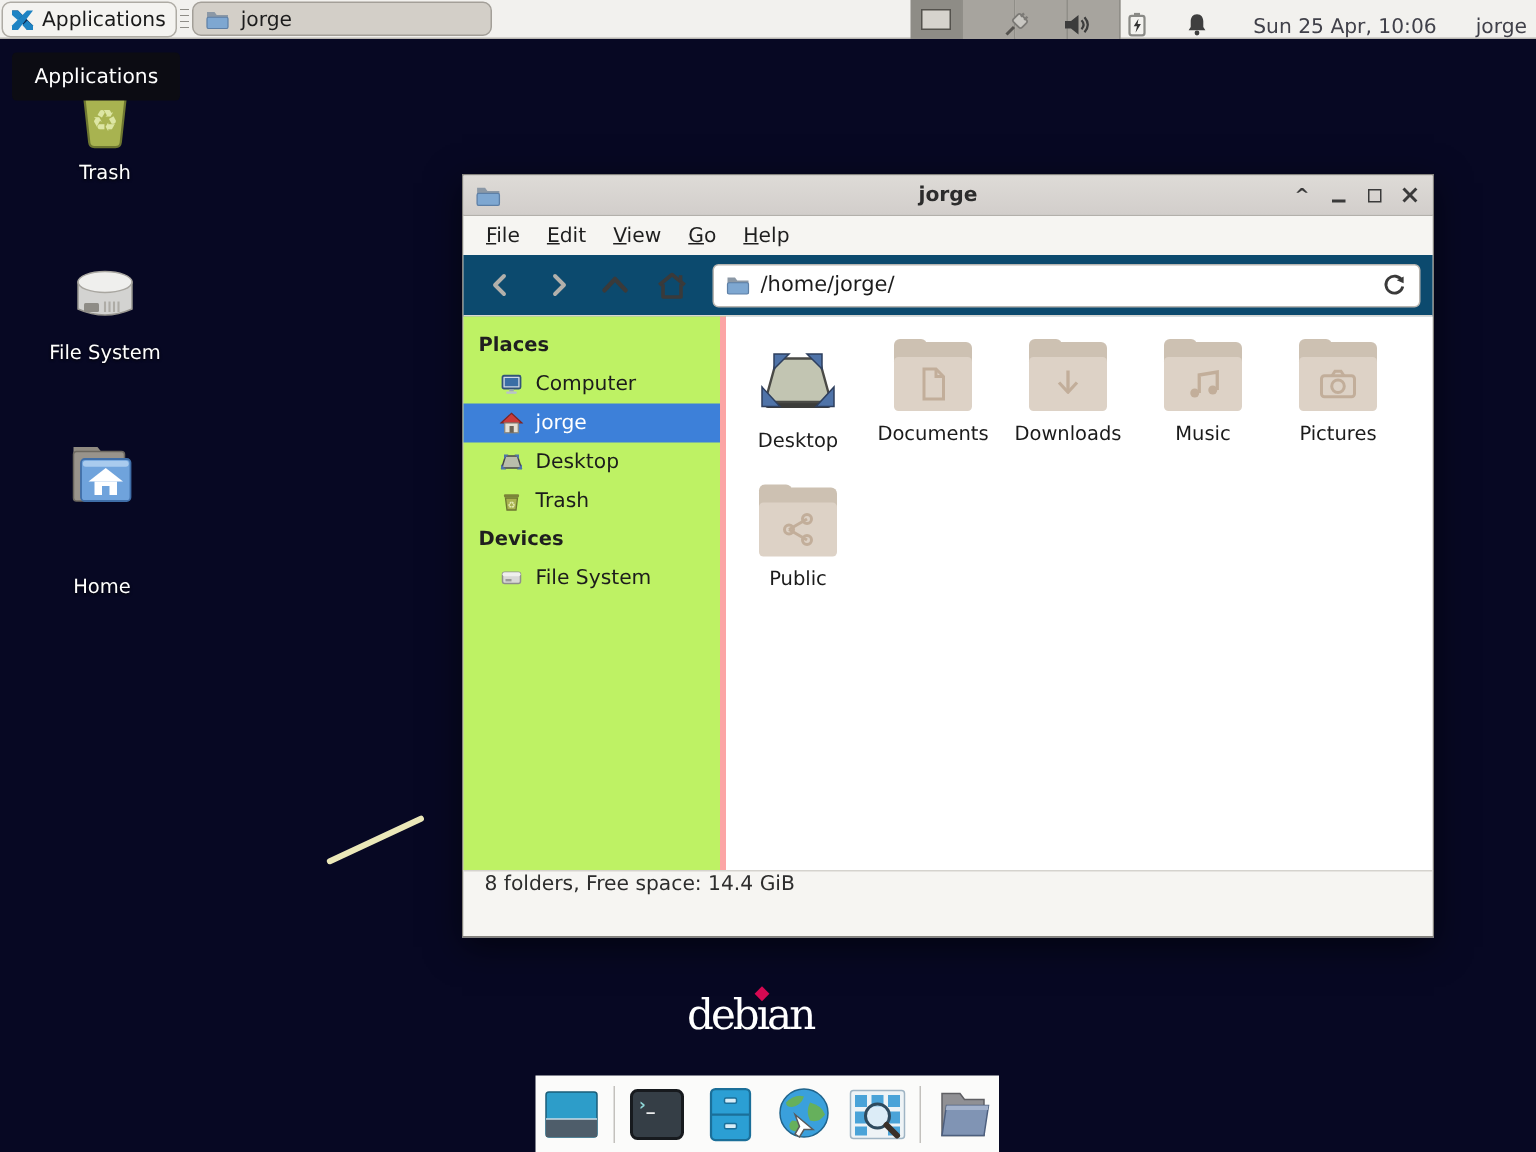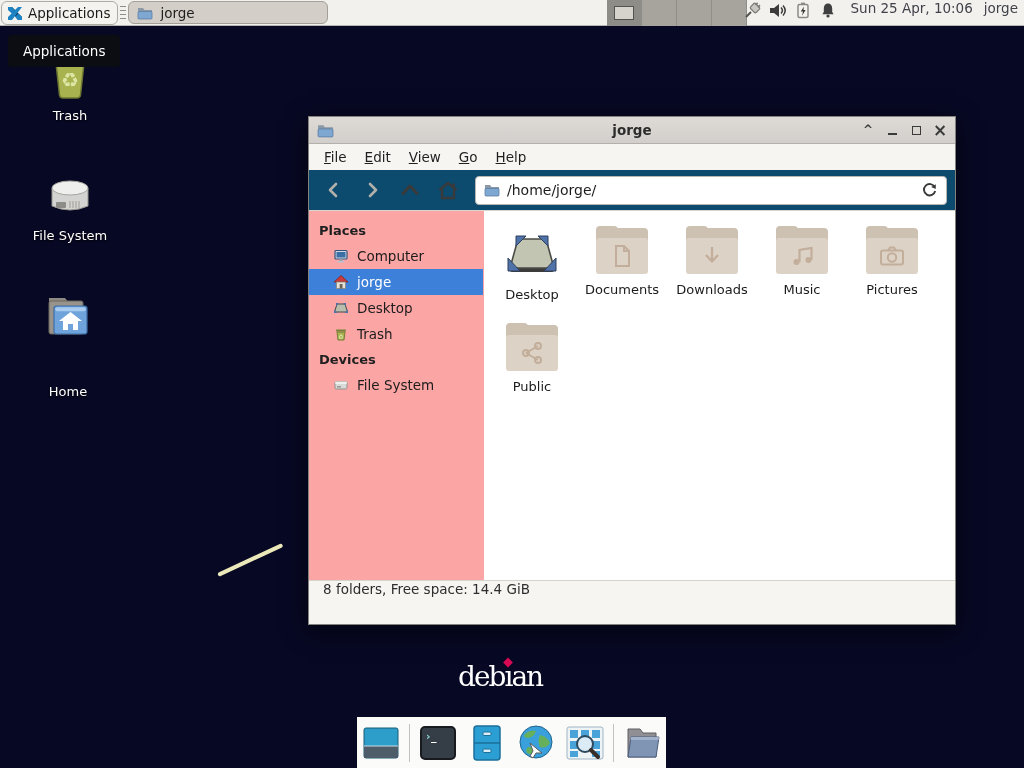--- a/index.html
+++ b/index.html
@@ -16,21 +16,21 @@
   .panel-handle { width:6px; height:14px; margin:0 2px;
                   background:repeating-linear-gradient(to bottom,#8f8d87 0 1px,transparent 1px 4px); }
   .task-btn { display:flex; align-items:center; gap:7px; width:200px; height:23px; padding:0 8px;
               background:#d3cfc8; border:1px solid #a39f98; border-radius:6px;
               font-size:13.5px; color:#1d1d1d; }
   .pager { position:absolute; left:607px; top:0; height:26px; display:flex; }
   .pager .ws { width:35px; height:26px; background:#a7a49e; border-right:1px solid #908e88;
                display:flex; align-items:center; justify-content:center; }
   .pager .ws.active { background:#8e8c86; }
   .pager .ws.active .mini { width:20px; height:14px; background:#d6d3cd; border:1px solid #54524d; }
-  .tray { position:absolute; right:4px; top:0; height:26px; display:flex; align-items:flex-start; gap:5px; }
+  .tray { position:absolute; right:4px; top:0; height:26px; display:flex; align-items:flex-end; gap:20px; }
   .tray .ticon { display:flex; align-items:center; justify-content:center; width:20px; height:20px; }
   .clock { font-size:13.5px; color:#41414a; margin-left:8px; }
   .user  { font-size:13.5px; color:#41414a; margin:0 2px 0 6px; }
 
   
   .tooltip { position:absolute; left:8px; top:35px; z-index:40; background:#0c0c13;
              color:#ffffff; font-size:13.5px; padding:8px 15px; border-radius:3px; }
 
   
   .dicon { position:absolute; width:110px; display:flex; flex-direction:column; align-items:center; }
@@ -73,21 +73,21 @@
 
   .toolbar { height:41px; background:#0c4a6e; border-bottom:1px solid #d8d6d1;
              display:flex; align-items:center; padding:0 8px; gap:4px; }
   .tbtn { width:34px; height:30px; display:flex; align-items:center; justify-content:center; border-radius:4px; }
   .pathbar { flex:1; height:29px; margin-left:6px; background:#ffffff; border:1px solid #b9b6b1;
              border-radius:4px; display:flex; align-items:center; padding:0 8px; gap:7px; }
   .pathbar input { flex:1; border:none; outline:none; background:transparent;
                    font-family:"DejaVu Sans","Liberation Sans",sans-serif; font-size:14px; color:#1c1c1c; }
 
   .body { flex:1; display:flex; min-height:0; }
-  .sidebar { width:175px; background:#fca5a5; border-right:1px solid #fca5a5; padding-top:7px; }
+  .sidebar { width:175px; background:#bef264; border-right:4px solid #fca5a5; padding-top:7px; }
   .side-header { font-size:13px; font-weight:bold; color:#1f1f1f; padding:5px 10px; }
   .side-item { display:flex; align-items:center; gap:8px; height:26px; padding-left:24px;
                font-size:13.5px; color:#1c1c1c; }
   .side-item.selected { color:#ffffff; }
 
   .mainarea { flex:1; background:#ffffff; padding:14px 0 0 3px; display:flex; flex-wrap:wrap;
               align-content:flex-start; }
   .fcell { width:90px; height:97px; display:flex; flex-direction:column; align-items:center; }
   .fcell .flabel { margin-top:7px; font-size:13px; color:#1b1b1b; white-space:nowrap; }
   .folder { position:relative; width:52px; height:47px; margin-top:3px; }

